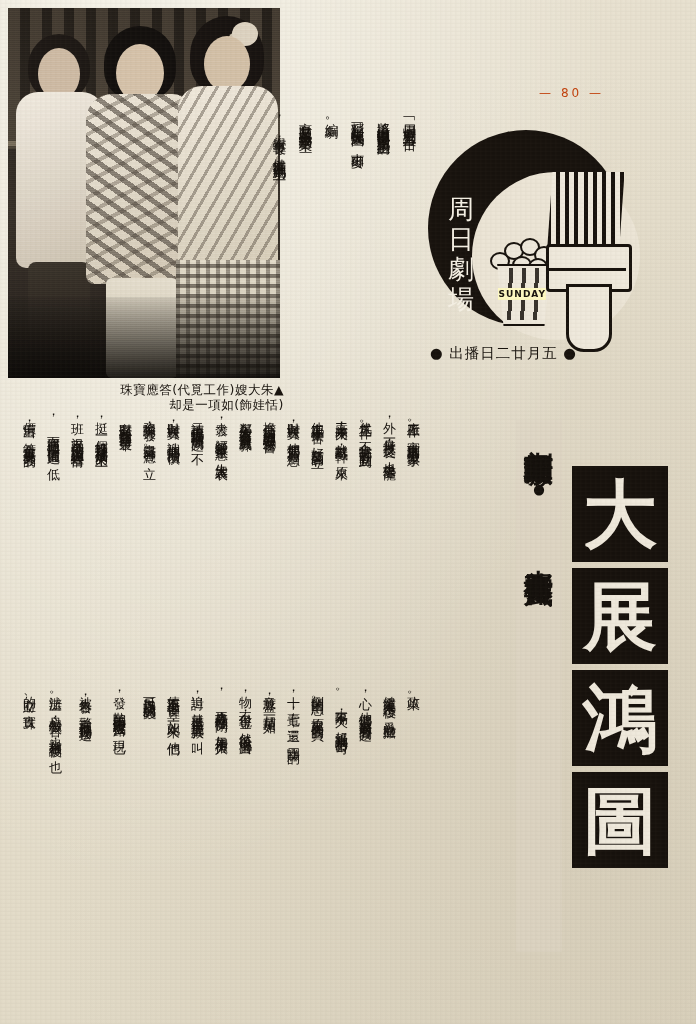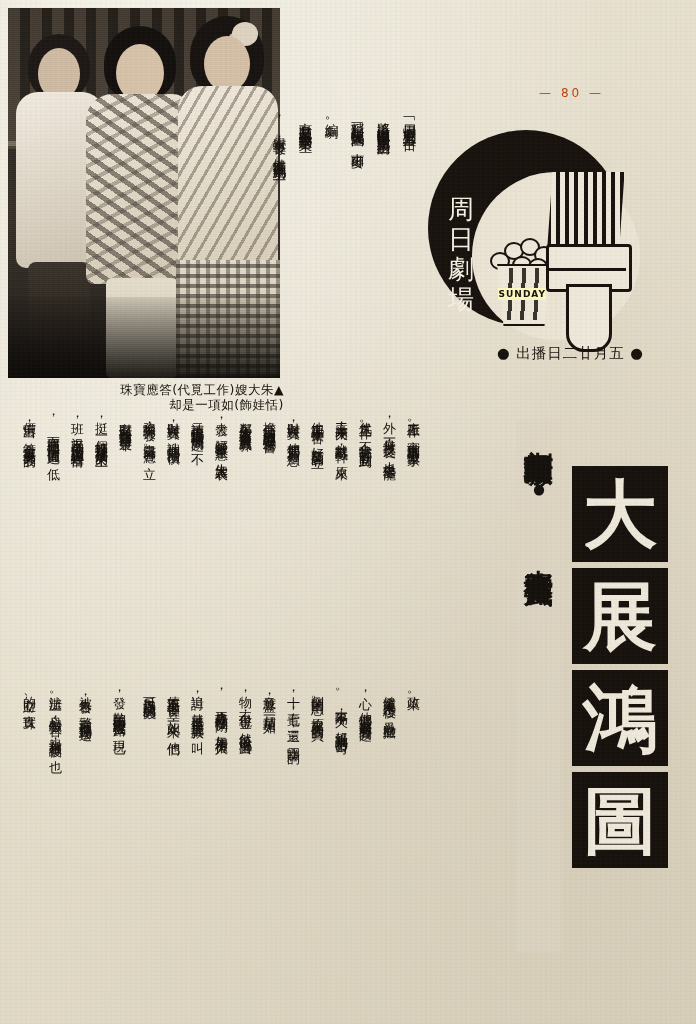--- a/index.html
+++ b/index.html
@@ -195,23 +195,23 @@
     position:absolute; left: 6px; top: 96px; width: 80px; height: 3px; background:#17120d;
   }
   .brush .handle {
     position:absolute; left: 26px; top: 112px; width: 40px; height: 62px;
     background:#efe9dc; border: 3px solid #17120d; border-radius: 0 0 18px 18px;
   }
 
   
   .airdate {
     position: absolute;
-    left: 454px; top: 344px;
+    left: 430px; top: 344px;
     width: 190px;
-    text-align: right;
+    text-align: left;
     font-size: 14.5px;
     letter-spacing: 1px;
     color: #17120d;
   }
 
   
   .vcol {
     position: absolute;
     writing-mode: vertical-rl;
     text-orientation: upright;

